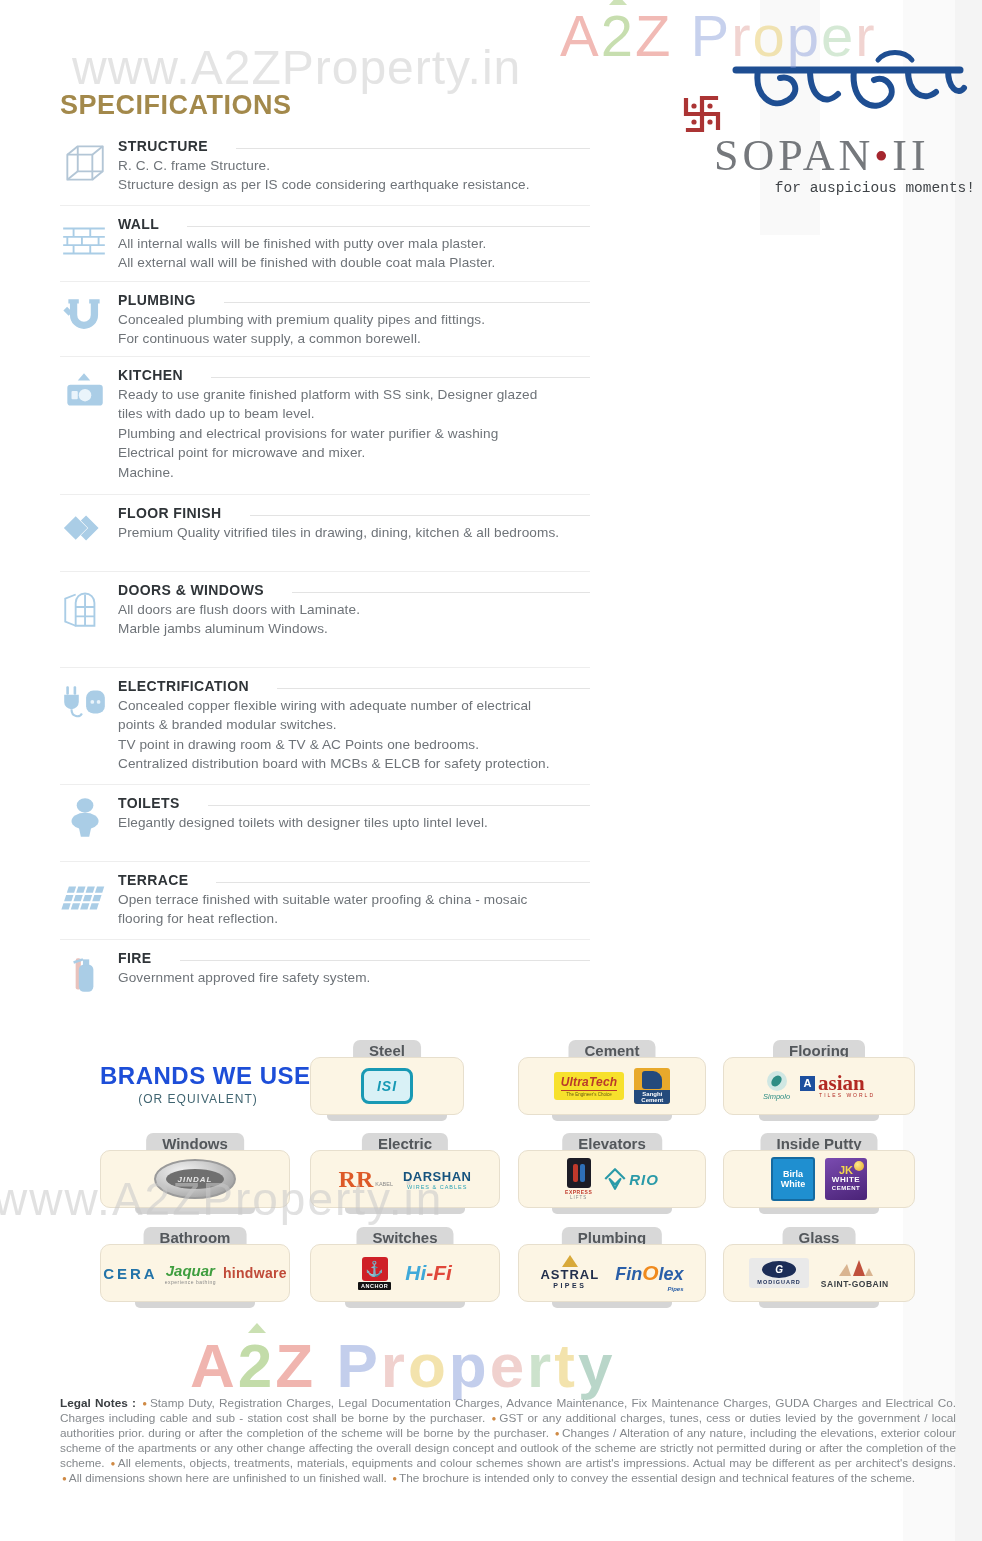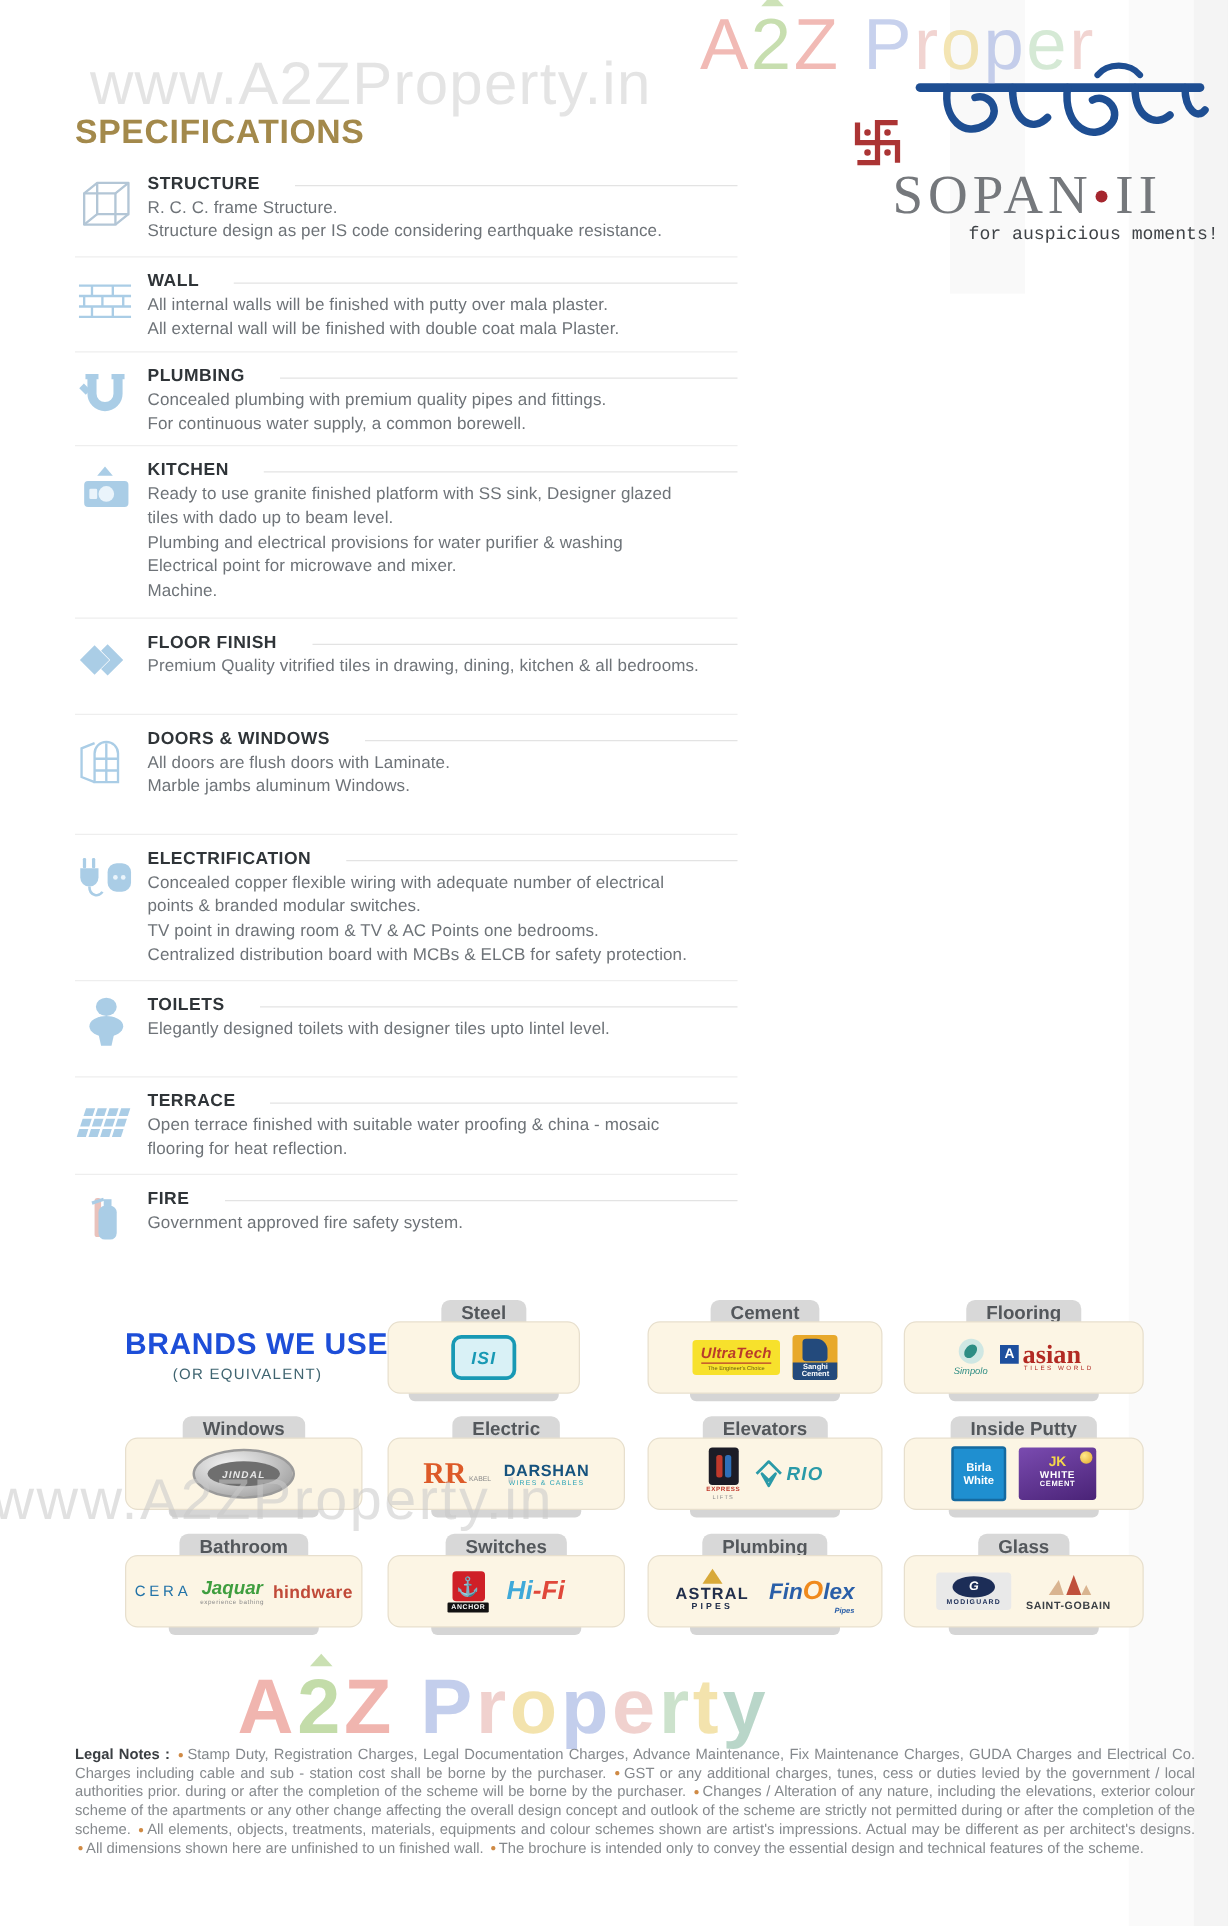--- a/index.html
+++ b/index.html
@@ -112,29 +112,29 @@
     display:flex;align-items:center;justify-content:center;gap:2px;}
   .express .bar-r{width:5px;height:18px;background:#c0392b;border-radius:2px;}
   .express .bar-b{width:5px;height:18px;background:#2e6fb8;border-radius:2px;}
   .express .sub{font-size:5px;color:#c0392b;font-weight:bold;margin-top:1px;letter-spacing:.5px;}
   .express .sub2{font-size:4.5px;color:#8a8a8a;letter-spacing:1px;}
   .trio{display:flex;align-items:center;gap:1px;color:#2a9aa8;}
   .trio .nm{font-size:15px;font-weight:bold;font-style:italic;letter-spacing:1px;}
   .birla{width:40px;height:40px;background:#1f8fd0;border:2px solid #156aa0;border-radius:3px;
     display:flex;flex-direction:column;align-items:center;justify-content:center;color:#fff;
     font-weight:bold;font-size:9px;line-height:10px;text-align:center;}
-  .jk{width:62px;height:42px;background:linear-gradient(160deg,#7a4bb0 0%,#4a2377 100%);border-radius:3px;
+  .jk{width:42px;height:42px;background:linear-gradient(160deg,#7a4bb0 0%,#4a2377 100%);border-radius:3px;
     position:relative;display:flex;flex-direction:column;align-items:center;justify-content:center;
     line-height:9px;text-align:center;}
   .jk .sun{position:absolute;right:3px;top:3px;width:10px;height:10px;border-radius:50%;
     background:radial-gradient(circle at 35% 35%, #ffe98a, #e0a72a);}
   .jk .l1{font-size:11px;font-weight:bold;color:#f5d84a;}
   .jk .l2{font-size:8px;font-weight:bold;color:#ffffff;letter-spacing:.5px;}
   .jk .l3{font-size:6px;font-weight:bold;color:#ffffff;letter-spacing:.5px;}
-  .cera{font-size:12px;font-weight:normal;color:#2273a8;letter-spacing:3px;}
+  .cera{font-size:15px;font-weight:bold;color:#2273a8;letter-spacing:3px;}
   .jaquar{display:flex;flex-direction:column;align-items:center;}
   .jaquar .nm{font-size:15px;font-weight:bold;font-style:italic;color:#3f9e3f;}
   .jaquar .sub{font-size:5px;color:#8a8a8a;letter-spacing:.5px;}
   .hindware{font-size:14px;font-weight:bold;color:#c04a38;letter-spacing:.3px;}
   .anchor{display:flex;flex-direction:column;align-items:center;}
   .anchor .box{width:26px;height:24px;background:#cf2027;border-radius:3px;color:#fff;font-size:15px;
     display:flex;align-items:center;justify-content:center;}
   .anchor .nm{background:#121212;color:#fff;font-size:5.5px;font-weight:bold;letter-spacing:.5px;
     padding:1px 3px;margin-top:1px;border-radius:1px;}
   .hifi{font-size:21px;font-weight:bold;font-style:italic;white-space:nowrap;}

